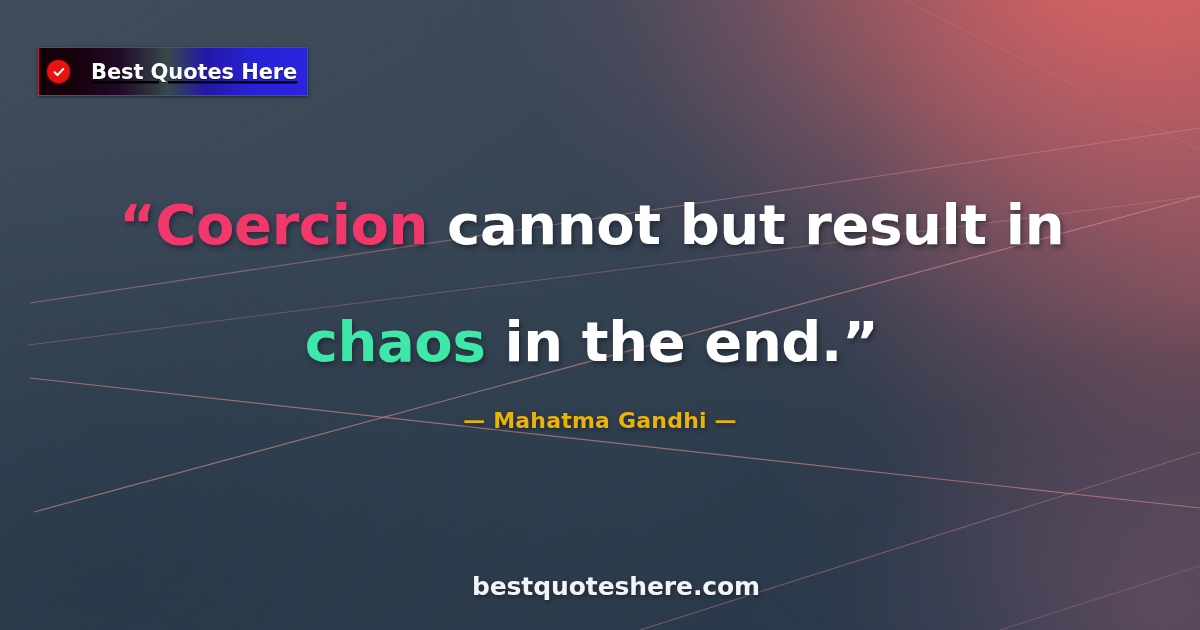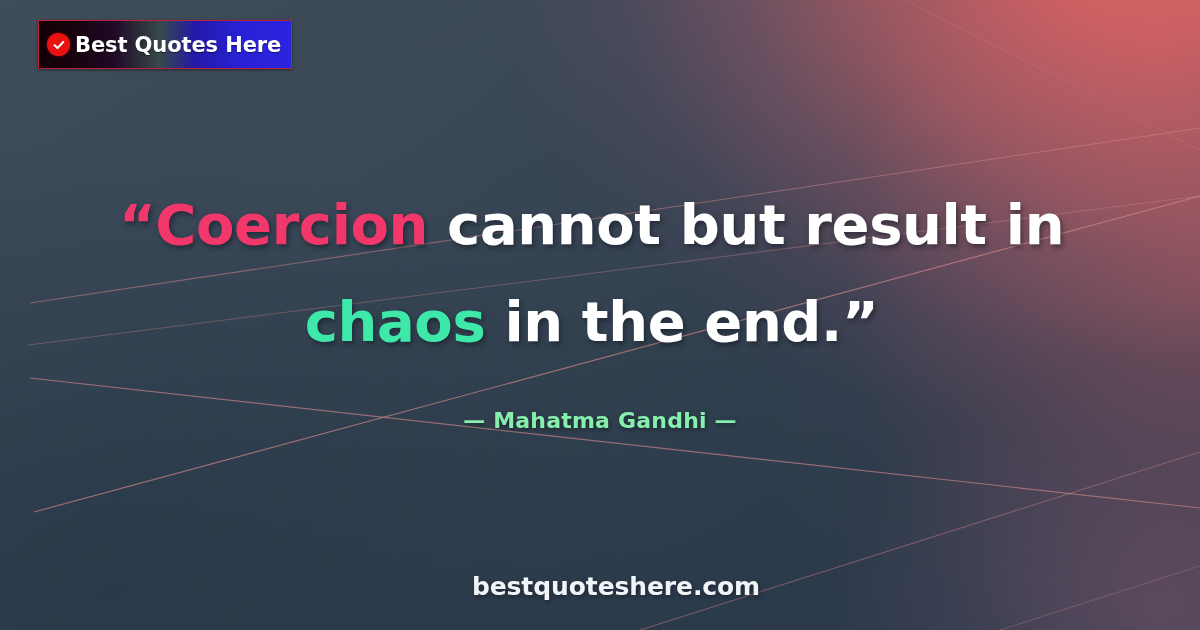--- a/index.html
+++ b/index.html
@@ -70,37 +70,38 @@
   .lines {
     position: absolute;
     inset: 0;
     pointer-events: none;
   }
 
   
   .badge {
     position: absolute;
     left: 38px;
-    top: 20px;
+    top: 47px;
     height: 49px;
     box-sizing: border-box;
     display: flex;
     align-items: center;
-    gap: 5px;
+    gap: 21px;
     padding: 0 10px 0 8px;
     background: linear-gradient(90deg,
         #120008 0%,
         #18020c 14%,
         #200a28 30%,
         #2413 48%,
         #2418a8 62%,
         #2722d6 80%,
         #2a24e0 100%);
     border: 1.5px solid #c0203a;
     box-shadow: 0 1px 3px rgba(0,0,0,0.45);
+    text-decoration: underline;
   }
   .badge-check {
     width: 23px;
     height: 23px;
     flex: 0 0 23px;
     border-radius: 50%;
     background: #ea1111;
     display: flex;
     align-items: center;
     justify-content: center;
@@ -129,32 +130,32 @@
   }
   .quote-line {
     font-size: 56px;
     font-weight: 700;
     line-height: 1.02;
     color: #ffffff;
     letter-spacing: -0.4px;
     text-shadow: 2px 3px 5px rgba(20,24,34,0.55);
     white-space: nowrap;
   }
-  .quote-line + .quote-line { margin-top: 40px; }
+  .quote-line + .quote-line { margin-top: 60px; }
   .hl-pink  { color: #f2376b; }
   .hl-green { color: #3ee8a8; }
 
   
   .author {
     position: absolute;
     left: 0;
     right: 0;
     top: 408px;
     text-align: center;
-    color: #86efac;
+    color: #eab308;
     font-size: 22px;
     font-weight: 700;
     letter-spacing: 0.2px;
     text-shadow: 1px 2px 4px rgba(20,24,34,0.6);
   }
 
   
   .footer {
     position: absolute;
     left: 0;

